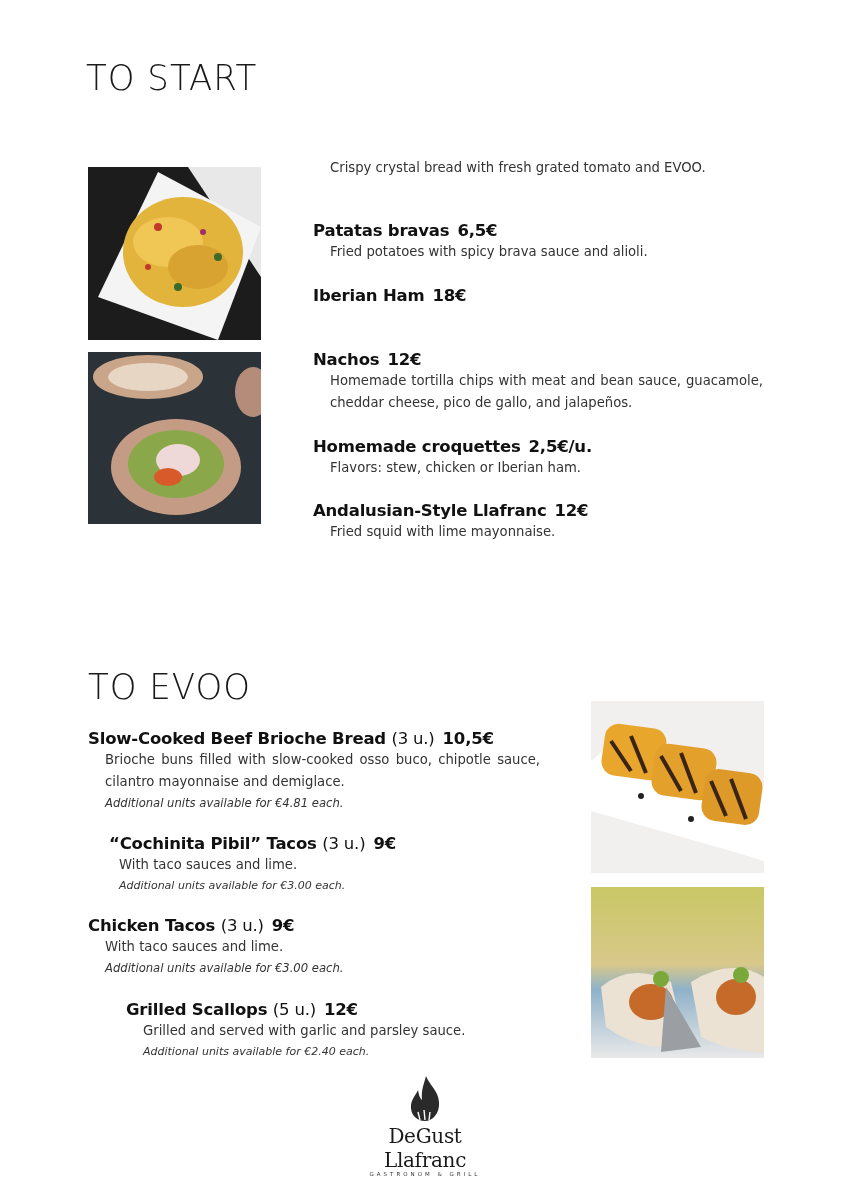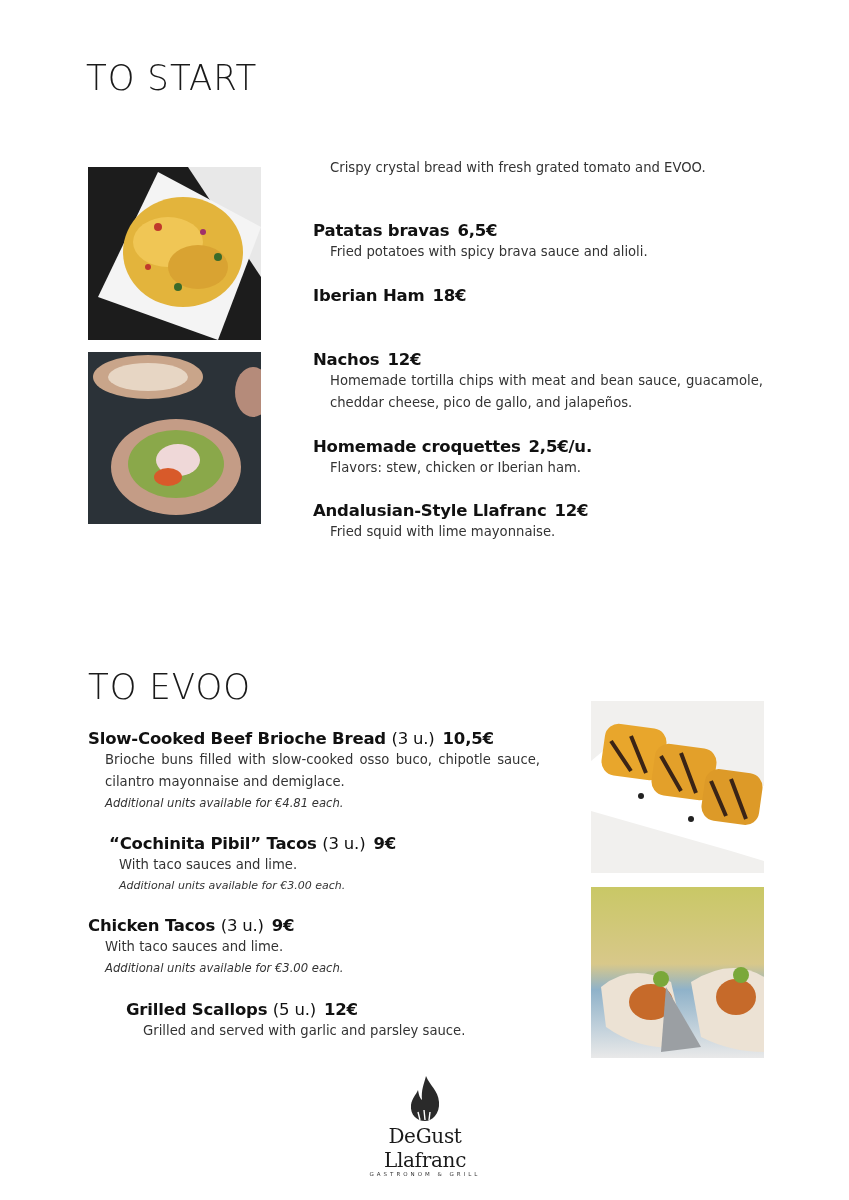--- a/index.html
+++ b/index.html
@@ -89,20 +89,21 @@
   <div class="extra" style="padding-left:10px; font-size:11px;">Additional units available for €3.00 each.</div>
 </div>
 <div class="item" style="left:88px; top:916px; width:452px;">
   <div class="name"><span>Chicken Tacos</span> <span class="units">(3 u.)</span><span class="price">9€</span></div>
   <div class="desc">With taco sauces and lime.</div>
   <div class="extra">Additional units available for €3.00 each.</div>
 </div>
 <div class="item" style="left:88px; top:1000px; width:452px;margin-left:38px;">
   <div class="name"><span>Grilled Scallops</span> <span class="units">(5 u.)</span><span class="price">12€</span></div>
   <div class="desc">Grilled and served with garlic and parsley sauce.</div>
+  <div class="extra" style="font-size:11px;">Additional units available for €2.40 each.</div>
 </div>
 
 <div class="photo" style="left:591px; top:701px; width:173px; height:172px;">
   <svg viewBox="0 0 173 172">
     <rect width="173" height="172" fill="#f1f0ee"></rect>
     <polygon points="0,60 30,35 173,85 173,160 140,150 0,110" fill="#ffffff"></polygon>
     <rect x="12" y="25" width="62" height="52" rx="14" fill="#e8a62c" transform="rotate(8 43 51)"></rect>
     <rect x="62" y="45" width="62" height="52" rx="14" fill="#e3a02a" transform="rotate(8 93 71)"></rect>
     <rect x="112" y="70" width="58" height="52" rx="14" fill="#dd9a28" transform="rotate(8 141 96)"></rect>
     <path d="M20 40 L40 70 M40 35 L55 72 M70 55 L90 90 M90 52 L105 92 M120 80 L135 115 M140 78 L155 118" stroke="#3a2416" stroke-width="4"></path>

